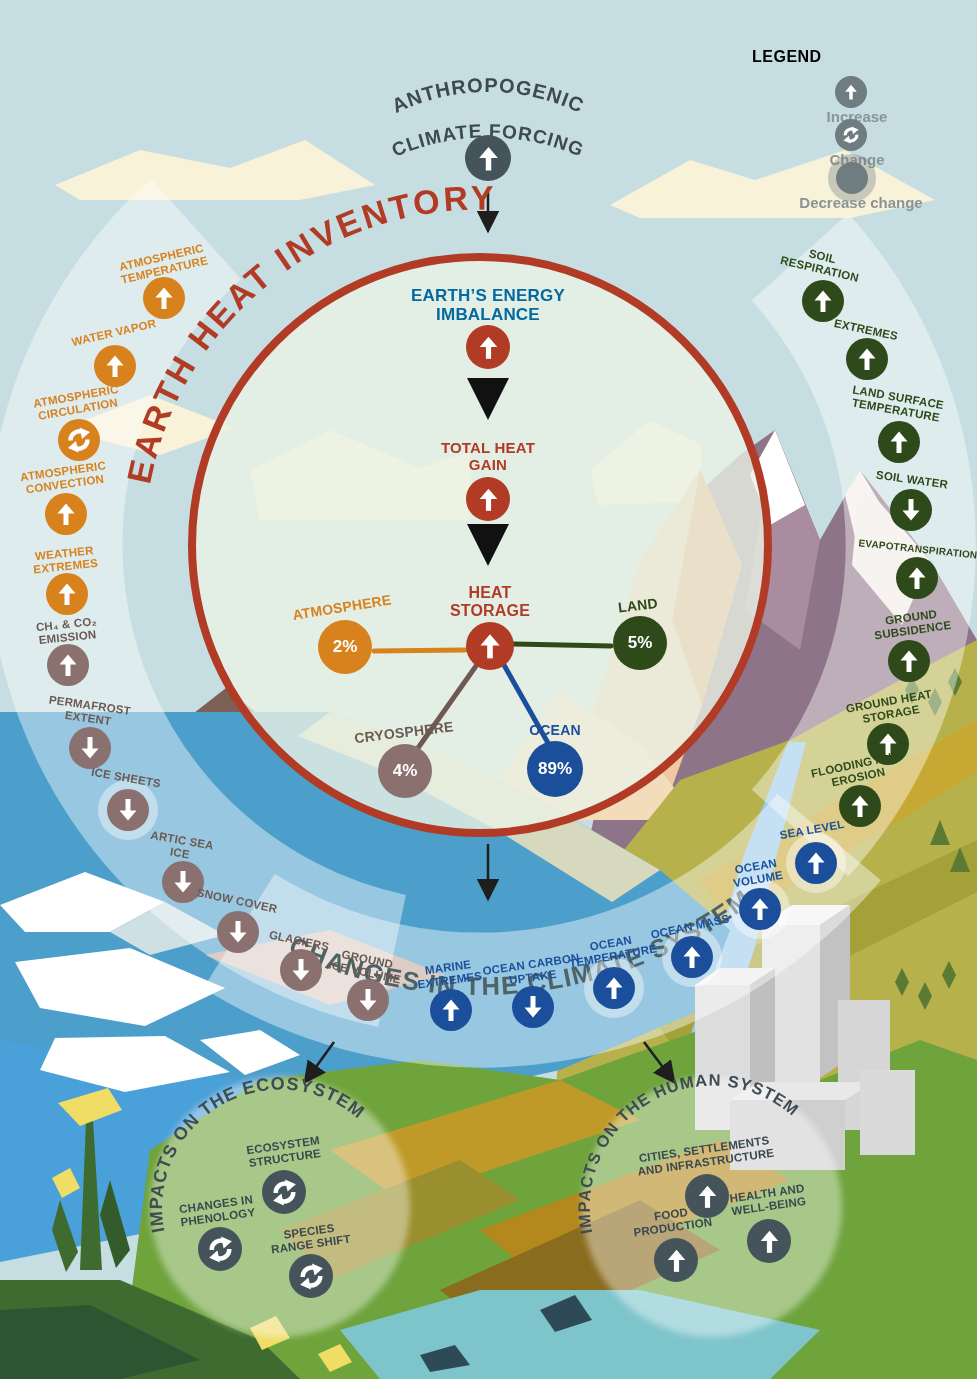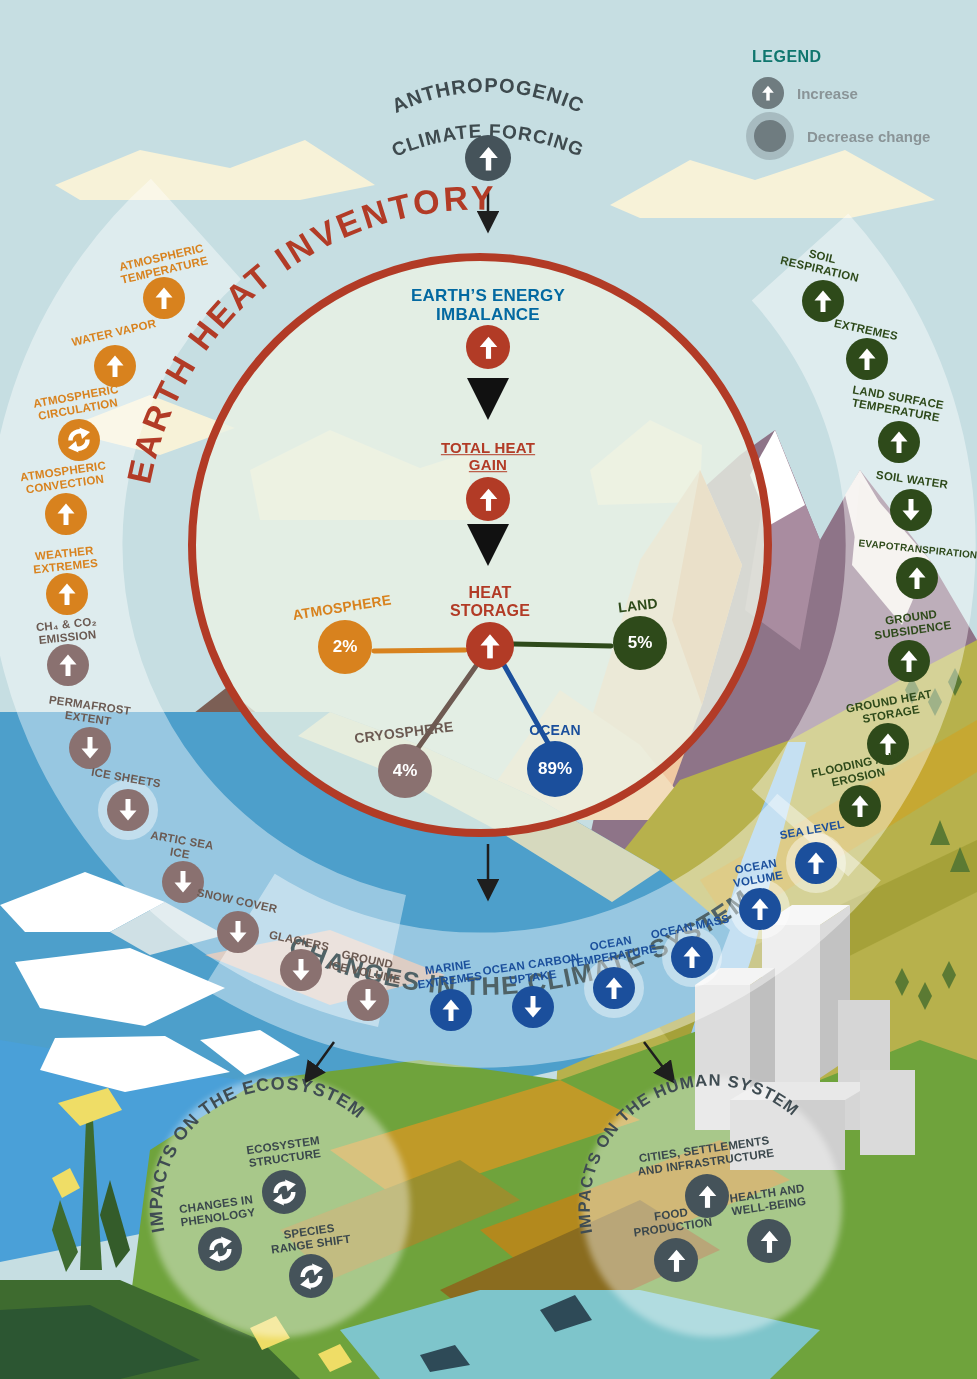--- a/index.html
+++ b/index.html
@@ -7,22 +7,22 @@
          font-family:"Liberation Sans",sans-serif;background:#C6DEE2;}
   #bg{position:absolute;left:0;top:0;}
   .node{position:absolute;border-radius:50%;display:flex;align-items:center;justify-content:center;
         transform:translate(-50%,-50%);}
   .node.halo{box-shadow:0 0 0 9px rgba(255,255,255,0.42);}
   .node svg{display:block;}
   .nvalue{color:#fff;font-weight:bold;font-size:17px;letter-spacing:0;}
   .nlabel{position:absolute;transform:translate(-50%,-50%);text-align:center;font-weight:bold;
           font-size:11.5px;line-height:1.12;letter-spacing:.2px;white-space:nowrap;}
   .legend{position:absolute;left:752px;top:48px;width:210px;}
-  .legend .ltitle{font-weight:bold;font-size:16px;color:#0f766e;letter-spacing:.5px;margin-bottom:10px;}
-  .lrow{display:flex;align-items:center;margin-bottom:9px;height:34px;}
+  .legend .ltitle{font-weight:bold;font-size:16px;color:#000000;letter-spacing:.5px;margin-bottom:10px;}
+  .lrow{display:flex;align-items:center;margin-bottom:9px;height:34px;flex-direction:column;}
   .licon{width:32px;height:32px;border-radius:50%;background:#6F7C80;flex:0 0 32px;
          display:flex;align-items:center;justify-content:center;margin-right:13px;}
   .licon.committed{box-shadow:0 0 0 8px rgba(110,124,128,0.35);background:#6F7C80;margin-left:2px;}
   .lrow span{font-weight:bold;font-size:15px;color:#8A9497;}
   .arcband{fill:none;stroke:rgba(255,255,255,0.42);}
   .impactdisc{fill:rgba(255,255,255,0.40);}
 </style>
 </head>
 <body>
 
@@ -189,20 +189,33 @@
         <div class="lrow">
           <div class="licon">
             <svg width="22" height="22" viewBox="0 0 32 32">
               <path d="M16 27 L16 13" stroke="#fff" stroke-width="5" fill="none"></path>
               <path d="M7.5 15.5 L16 5.5 L24.5 15.5 Z" fill="#fff"></path>
             </svg>
           </div>
           <span>Increase</span>
         </div>
         <div class="lrow">
+          <div class="licon">
+            <svg width="22" height="22" viewBox="0 0 32 32">
+              <path d="M7.5,16.5 A9,9 0 0 1 21,8.5" fill="none" stroke="#fff" stroke-width="4.4"></path>
+              <path d="M16.5,3.5 L27,8 L19,15 Z" fill="#fff"></path>
+              <g transform="rotate(180 16 16)">
+                <path d="M7.5,16.5 A9,9 0 0 1 21,8.5" fill="none" stroke="#fff" stroke-width="4.4"></path>
+                <path d="M16.5,3.5 L27,8 L19,15 Z" fill="#fff"></path>
+              </g>
+            </svg>
+          </div>
+          <span>Change</span>
+        </div>
+        <div class="lrow">
           <div class="licon committed"></div>
           <span style="margin-left: 8px;">Decrease change</span>
         </div>
       </div>
 </div>
 
 <div id="nodes">
       <div class="node" style="left: 488px; top: 158px; width: 46px; height: 46px; background: rgb(69, 83, 90);">
         <svg width="35" height="35" viewBox="0 0 32 32">
           <path d="M16 27 L16 13" stroke="#fff" stroke-width="5" fill="none"></path>
@@ -215,21 +228,21 @@
           <path d="M7.5 15.5 L16 5.5 L24.5 15.5 Z" fill="#fff"></path>
         </svg>
       </div>
       <div class="nlabel" style="left: 488px; top: 305px; color: #0369a1; font-size: 17px; transform: translate(-50%, -50%) rotate(0deg);">EARTH’S ENERGY<br>IMBALANCE</div>
       <div class="node" style="left: 488px; top: 499px; width: 44px; height: 44px; background: rgb(178, 59, 38);">
         <svg width="33" height="33" viewBox="0 0 32 32">
           <path d="M16 27 L16 13" stroke="#fff" stroke-width="5" fill="none"></path>
           <path d="M7.5 15.5 L16 5.5 L24.5 15.5 Z" fill="#fff"></path>
         </svg>
       </div>
-      <div class="nlabel" style="left: 488px; top: 457px; color: rgb(178, 59, 38); font-size: 15px; transform: translate(-50%, -50%) rotate(0deg); text-decoration: underline;">TOTAL HEAT<br>GAIN</div>
+      <div class="nlabel" style="left: 488px; top: 457px; color: rgb(178, 59, 38); font-size: 15px; transform: translate(-50%, -50%) rotate(0deg);">TOTAL HEAT<br>GAIN</div>
       <div class="node" style="left: 490px; top: 646px; width: 48px; height: 48px; background: rgb(178, 59, 38);">
         <svg width="36" height="36" viewBox="0 0 32 32">
           <path d="M16 27 L16 13" stroke="#fff" stroke-width="5" fill="none"></path>
           <path d="M7.5 15.5 L16 5.5 L24.5 15.5 Z" fill="#fff"></path>
         </svg>
       </div>
       <div class="nlabel" style="left: 490px; top: 602px; color: rgb(178, 59, 38); font-size: 16px; transform: translate(-50%, -50%) rotate(0deg);">HEAT<br>STORAGE</div>
       <div class="node" style="left: 345px; top: 647px; width: 54px; height: 54px; background: rgb(216, 130, 30);">
         <span class="nvalue">2%</span>
       </div>

